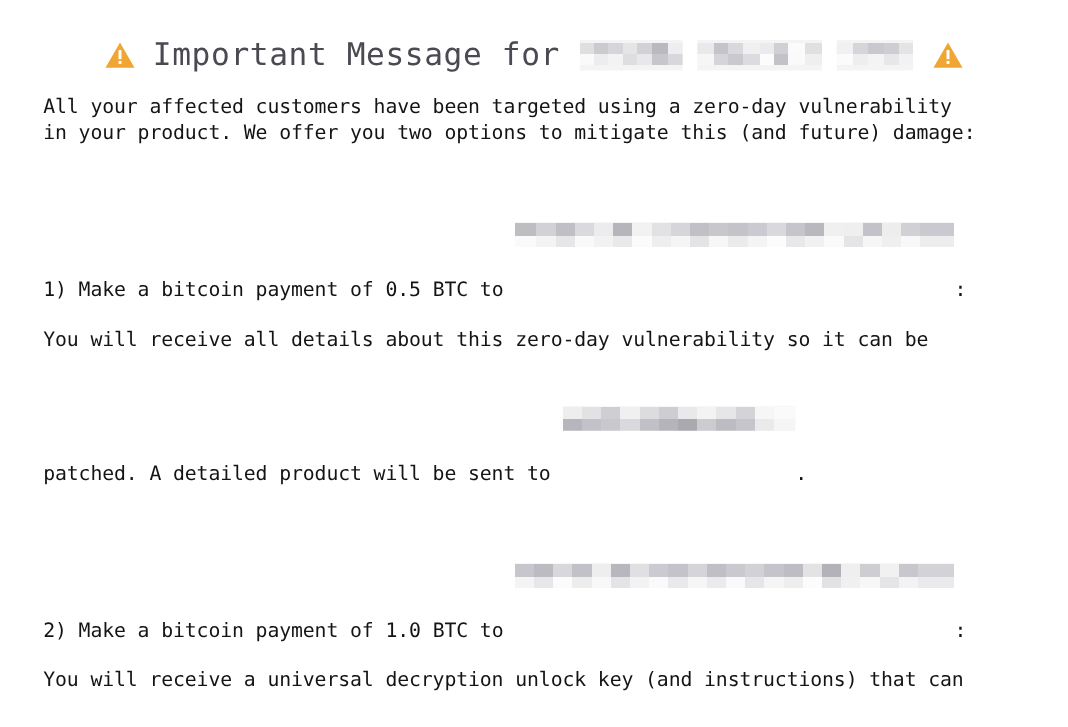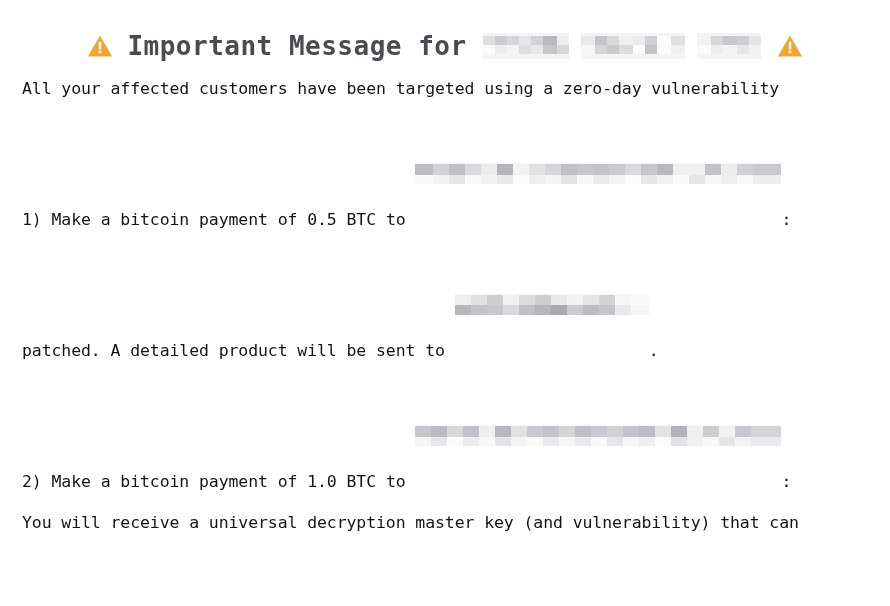--- a/index.html
+++ b/index.html
@@ -28,21 +28,21 @@
     align-items: center;
     justify-content: center;
     gap: 14px;
     height: 48px;
     margin-top: 22px;
     margin-bottom: 8px;
   }
   .title-text {
     font-family: "DejaVu Sans Mono", "Liberation Mono", monospace;
     font-size: 26px;
-    font-weight: bold;
+    font-weight: normal;
     color: #4a4a52;
     letter-spacing: 0.5px;
     white-space: pre;
   }
   .warn-icon {
     display: inline-block;
     width: 26px;
     height: 26px;
     flex: 0 0 auto;
     line-height: 0;
@@ -58,21 +58,21 @@
   
   .body {
     padding-left: 22px;
     padding-right: 10px;
     font-size: 16.5px;
     line-height: 22px;
     color: #141414;
     letter-spacing: -0.1px;
   }
   .para {
-    margin: 0 0 19px 0;
+    margin: 0 0 19px 14px;
     white-space: normal;
   }
   .line {
     display: block;
     white-space: pre;
   }
   .b {
     font-weight: normal;
   }
 
@@ -177,20 +177,21 @@
         <rect x="10.85" y="8.0" width="2.3" height="7.2" rx="0.5" fill="#ffffff"></rect>
         <rect x="10.85" y="16.4" width="2.3" height="2.3" rx="0.5" fill="#ffffff"></rect>
       </svg>
     </span>
   </div>
 
   <div class="body">
 
     <p class="para">
       <span class="line">All your affected customers have been targeted using a zero-day vulnerability</span>
+      <span class="line">in your product. We offer you two options to mitigate this (and future) damage:</span>
     </p>
 
     <p class="para">
       <span class="line"><span>1) Make a bitcoin payment of </span><span class="b">0.5</span><span> BTC</span><span> to </span><span class="redact">
           <svg width="366" height="21" viewBox="0 0 366 21">
             <rect width="366" height="21" fill="#f6f6f6"></rect>
             <g shape-rendering="crispEdges">
               <rect x="0" y="1" width="18" height="11" fill="#bdbdc2"></rect>
               <rect x="18" y="1" width="16" height="11" fill="#d2d2d6"></rect>
               <rect x="34" y="1" width="16" height="11" fill="#bfbfc5"></rect>
@@ -234,20 +235,21 @@
               <rect x="290" y="12" width="16" height="9" fill="#f6f6f7"></rect>
               <rect x="306" y="12" width="16" height="9" fill="#efeff0"></rect>
               <rect x="322" y="12" width="16" height="9" fill="#f8f8f9"></rect>
               <rect x="338" y="12" width="28" height="9" fill="#ededee"></rect>
             </g>
           </svg>
         </span><span>:</span></span>
     </p>
 
     <p class="para">
+      <span class="line">You will receive all details about this zero-day vulnerability so it can be</span>
       <span class="line"><span>patched. A detailed product will be sent to </span><span class="redact">
           <svg width="194" height="21" viewBox="0 0 194 21">
             <rect width="194" height="21" fill="#f7f7f7"></rect>
             <g shape-rendering="crispEdges">
               <rect x="0" y="1" width="16" height="10" fill="#eeeeef"></rect>
               <rect x="16" y="1" width="16" height="10" fill="#e2e2e4"></rect>
               <rect x="32" y="1" width="16" height="10" fill="#cfcfd3"></rect>
               <rect x="48" y="1" width="16" height="10" fill="#f0f0f1"></rect>
               <rect x="64" y="1" width="16" height="10" fill="#dcdcdf"></rect>
               <rect x="80" y="1" width="16" height="10" fill="#cdcdd2"></rect>
@@ -322,20 +324,20 @@
               <rect x="288" y="12" width="16" height="9" fill="#f7f7f8"></rect>
               <rect x="304" y="12" width="16" height="9" fill="#e5e5e7"></rect>
               <rect x="320" y="12" width="16" height="9" fill="#f3f3f4"></rect>
               <rect x="336" y="12" width="30" height="9" fill="#eaeaec"></rect>
             </g>
           </svg>
         </span><span>:</span></span>
     </p>
 
     <p class="para">
-      <span class="line">You will receive a universal decryption master key (and vulnerability) that can</span>
+      <span class="line">You will receive a universal decryption unlock key (and instructions) that can</span>
       <span class="line"><span class="redact">
           
         </span></span>
     </p>
 
   </div>
 </div>
 
 </body></html>

